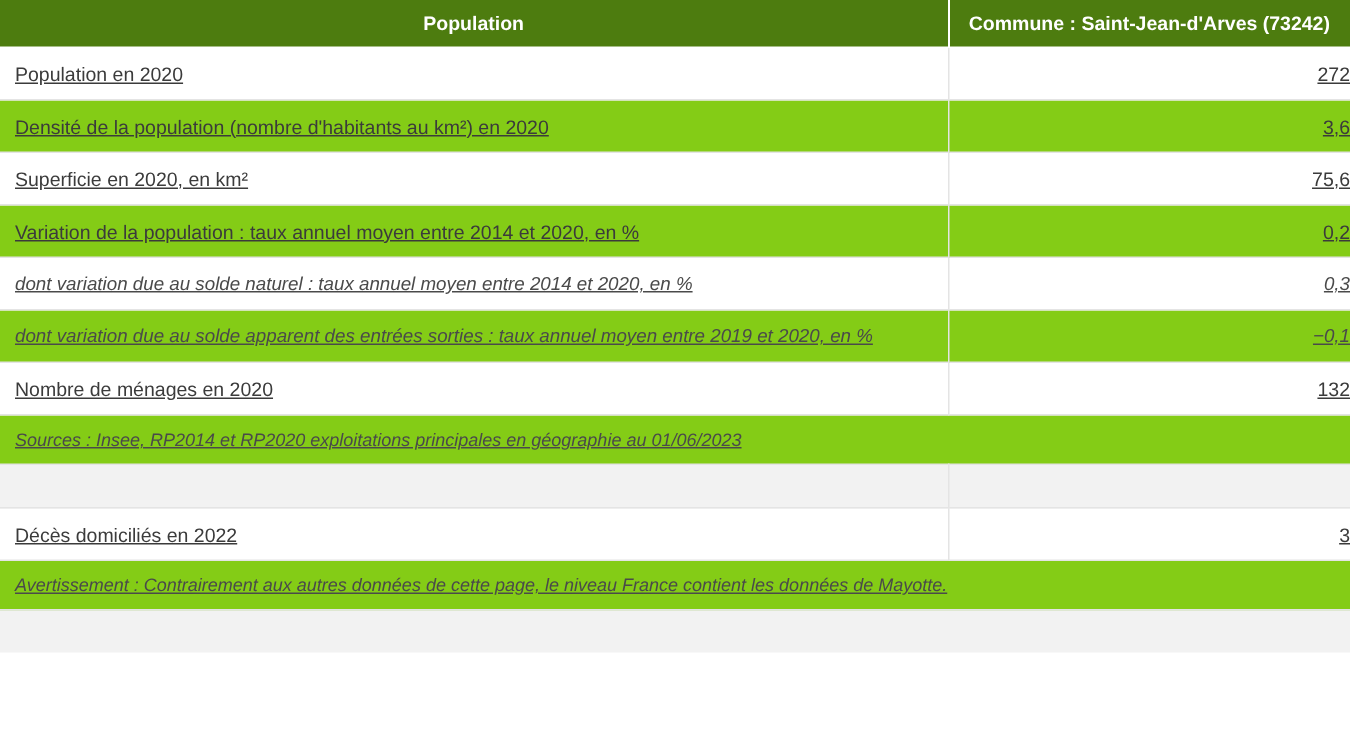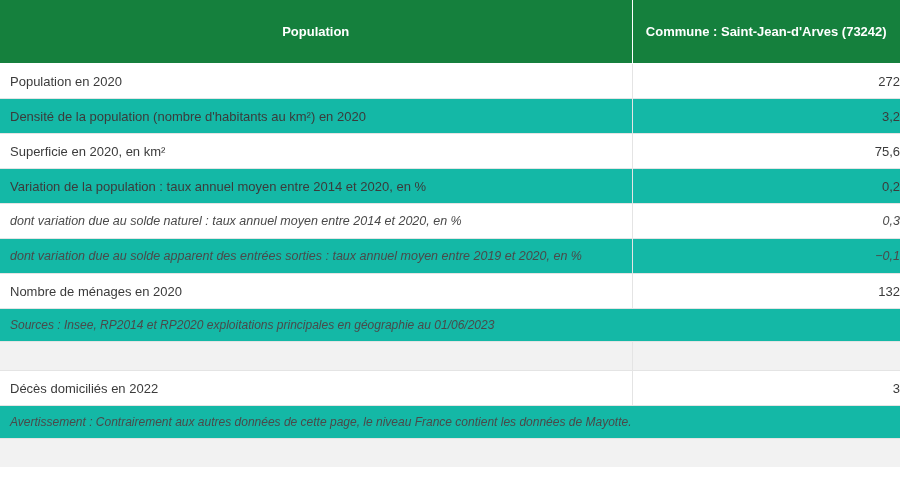--- a/index.html
+++ b/index.html
@@ -17,52 +17,53 @@
   }
   table.stat-table {
     width: 900px;
     border-collapse: collapse;
     table-layout: fixed;
   }
   table.stat-table col.col-label { width: 632px; }
   table.stat-table col.col-value { width: 268px; }
 
   thead th {
-    background: #15803d;
+    background: #4d7c0f;
     color: #ffffff;
     font-weight: bold;
     font-size: 13px;
     height: 31px;
     text-align: center;
-    padding: 16px 8px;
+    padding: 0 8px;
     border-right: 1px solid #ffffff;
     border-bottom: 1px solid #ffffff;
     white-space: nowrap;
     overflow: hidden;
   }
   thead th:last-child { border-right: none; margin-top: 17px; }
 
   tbody td {
     height: 34px;
     padding: 0 10px;
     border-bottom: 1px solid #e4e4e4;
     vertical-align: middle;
     font-size: 13px;
     color: #3b3b3b;
+    text-decoration: underline;
   }
   tbody tr td.cell-label {
     text-align: left;
     border-right: 1px solid #e4e4e4;
   }
   tbody tr td.cell-value {
     text-align: right;
     padding-right: 0;
   }
   tbody tr.alt td {
-    background: #14b8a6;
+    background: #84cc16;
   }
   tbody tr.row-sub td.cell-label,
   tbody tr.row-sub td.cell-value {
     font-style: italic;
     font-size: 12.5px;
     color: #4a4a4a;
   }
   tr.note td {
     font-style: italic;
     font-size: 12px;
@@ -99,21 +100,21 @@
   </thead>
   <tbody>
 
     <tr>
       <td class="cell-label">Population en 2020</td>
       <td class="cell-value">272</td>
     </tr>
 
     <tr class="alt">
       <td class="cell-label">Densité de la population (nombre d'habitants au km²) en 2020</td>
-      <td class="cell-value">3,2</td>
+      <td class="cell-value">3,6</td>
     </tr>
 
     <tr>
       <td class="cell-label">Superficie en 2020, en km²</td>
       <td class="cell-value">75,6</td>
     </tr>
 
     <tr class="alt">
       <td class="cell-label">Variation de la population : taux annuel moyen entre 2014 et 2020, en %</td>
       <td class="cell-value">0,2</td>

